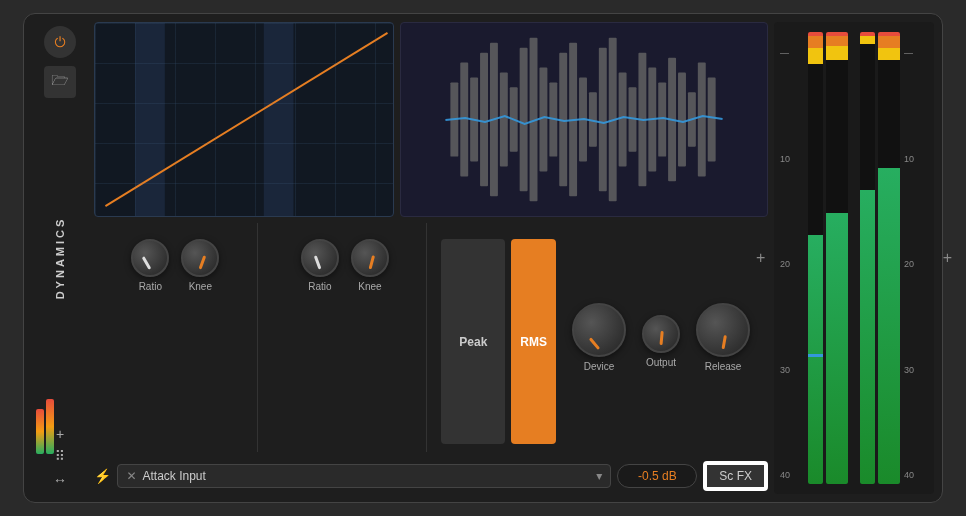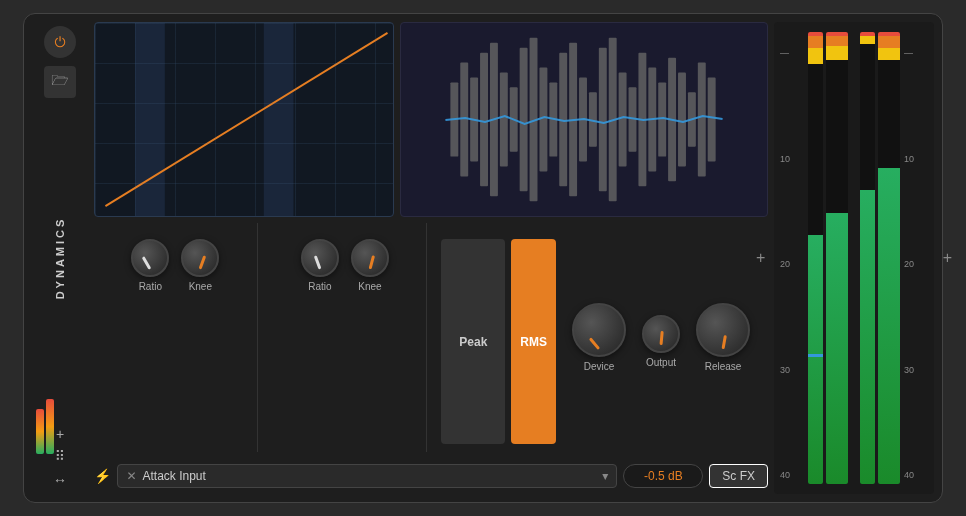--- a/index.html
+++ b/index.html
@@ -272,21 +272,21 @@
       border-radius: 12px;
       color: #e67e22;
       padding: 4px 12px;
       font-size: 12px;
       min-width: 80px;
       text-align: center;
     }
 
     .sc-fx-btn {
       background: #333;
-      border: 1px solid #ffffff;
+      border: 4px solid #ffffff;
       border-radius: 4px;
       color: #ccc;
       padding: 4px 12px;
       font-size: 12px;
       cursor: pointer;
     }
 
     
     .meters-section {
       width: 160px;

